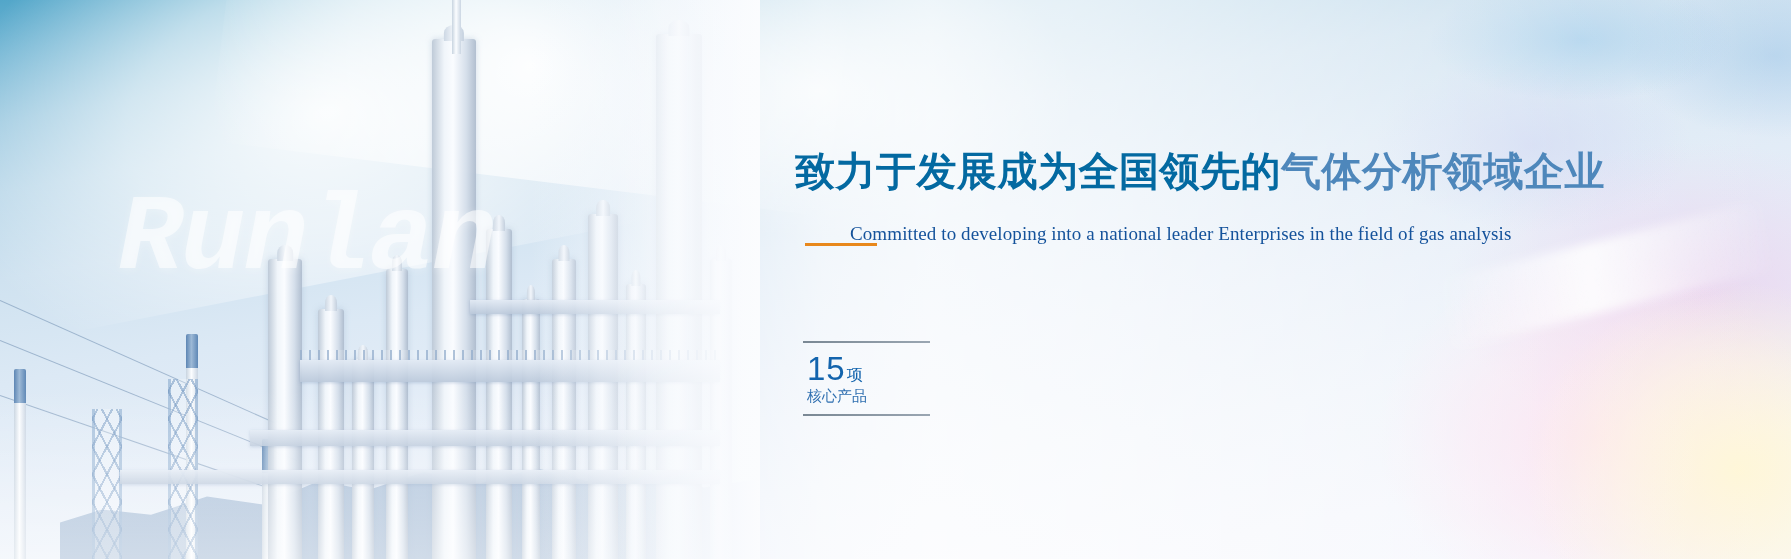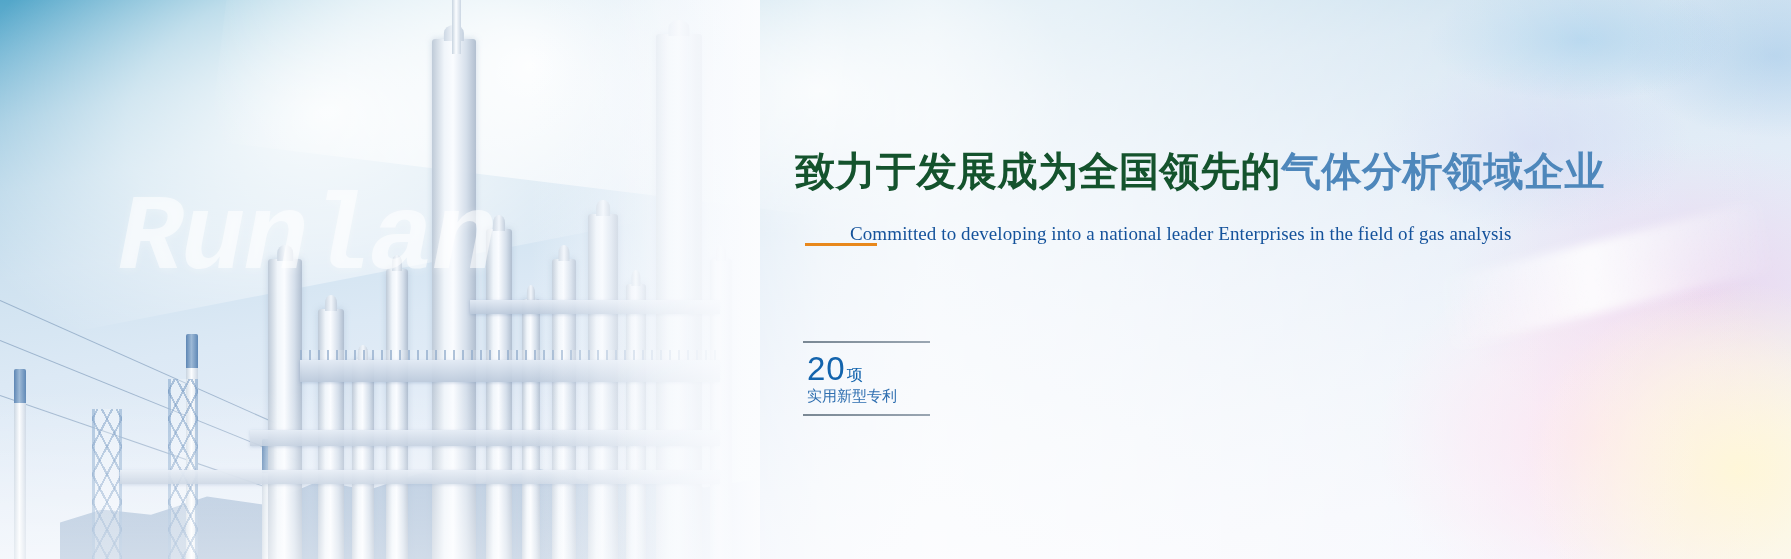--- a/index.html
+++ b/index.html
@@ -149,21 +149,21 @@
 
   
   .content{position:absolute;left:0;top:0;width:1791px;height:559px;}
 
   .headline{
     position:absolute;left:795px;top:151px;
     font-size:40px;line-height:1;white-space:nowrap;
     font-family:"Liberation Sans","DejaVu Sans",sans-serif;
   }
   .headline .strong{
-    font-weight:700;color:#14532d;letter-spacing:.5px;text-align:right;
+    font-weight:700;color:#0369a1;letter-spacing:.5px;text-align:right;
   }
   .headline .light{
     font-weight:700;color:#4e87bb;letter-spacing:.5px;
   }
 
   .rule-orange{
     position:absolute;left:805px;top:243px;width:72px;height:3px;
     background:#e8881c;
   }
   .sub-en{
@@ -300,25 +300,25 @@
       <span class="strong">致力于发展成为全国领先的</span><span class="light">气体分析领域企业</span>
     </div>
 
     <div class="rule-orange"></div>
 
     <div class="sub-en">Committed to developing into a national leader   Enterprises in the field of gas analysis</div>
 
     <div class="stats">
 
 
-
       <div class="stat">
         <div class="bar"></div>
         <div class="num-row">
-          <span class="num">20</span><span class="unit">项</span>
+          <span class="num">15</span><span class="unit">项</span>
         </div>
-        <div class="label">实用新型专利</div>
+        <div class="label">核心产品</div>
         <div class="bar"></div>
       </div>
+
 
     </div>
   </div>
 </div>
 
 </body></html>

